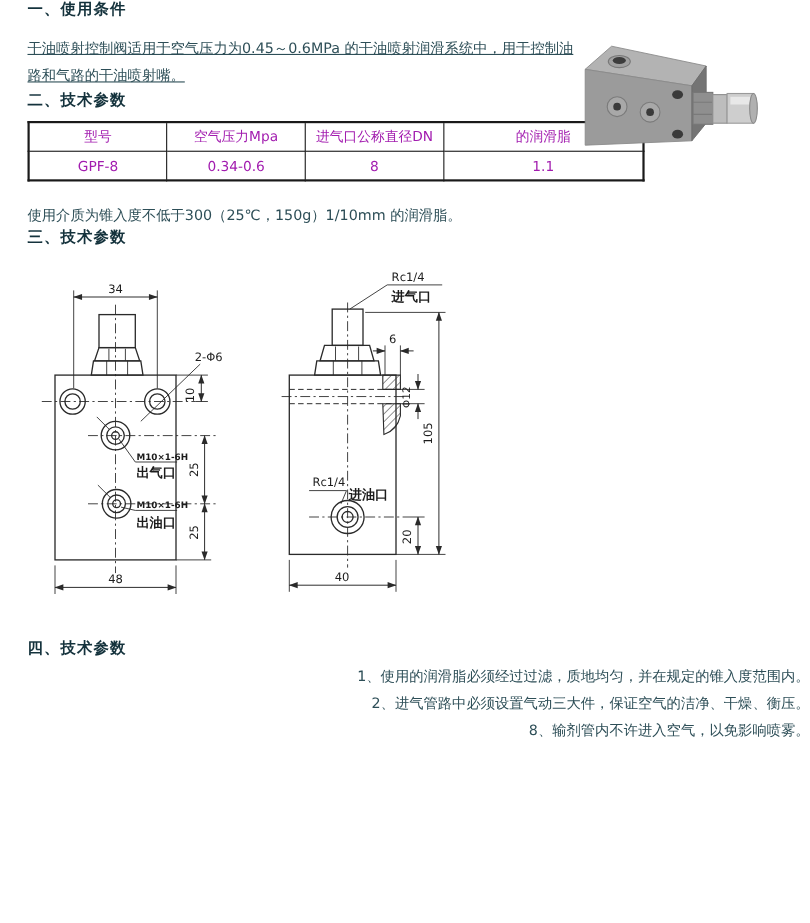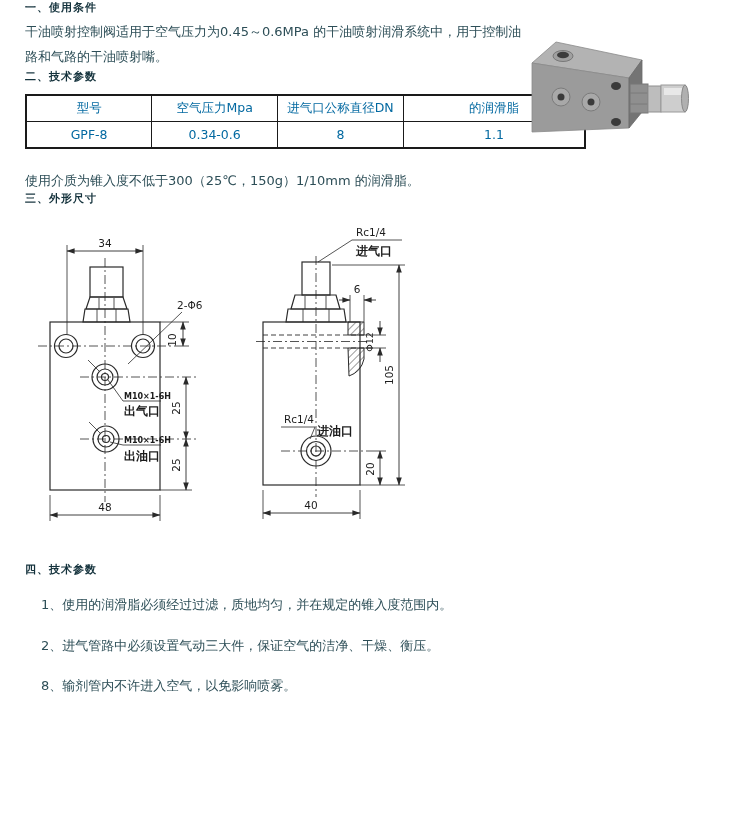--- a/index.html
+++ b/index.html
@@ -6,44 +6,44 @@
   .page{
     position:relative;
     width:736px;height:839px;
     background:#ffffff;
     font-family:"DejaVu Sans",sans-serif;
     color:#2d4e57;
     overflow:hidden;
   }
   .inner{padding-left:25px;}
   h2.sec{
-    font-size:11px;font-weight:bold;color:#14323c;
+    font-size:14px;font-weight:bold;color:#14323c;
     margin:0;letter-spacing:1px;
   }
   .mt1{margin-top:45px;}
   .mt2{margin-top:36px;}
   .mt3{margin-top:38px;}
   .mt4{margin-top:15px;}
-  .bodytext{width:506px;margin-top:4px;}
+  .bodytext{width:506px;margin-top:14px;text-decoration:underline;}
   .bodytext p{margin:0;font-size:13px;line-height:25px;}
-  .list p{margin:16px;font-size:13px;line-height:24.5px;}
+  .list p{margin:0;font-size:13px;line-height:24.5px;text-align:right;}
   table.params{
     margin-top:10px;
     border-collapse:collapse;
     width:561px;
     table-layout:fixed;
   }
   table.params th,table.params td{
     border:1px solid #1a1a1a;
     font-weight:normal;
     font-size:12.5px;
     text-align:center;
     height:25px;
     padding:0;
-    color:#0369a1;
+    color:#a21caf;
   }
   table.params{border:2px solid #1a1a1a;}
   p.note{margin:22px 0 0 0;font-size:13px;line-height:20px;}
   svg.drawings{display:block;margin-top:6px;}
   svg.photo{position:absolute;left:527px;top:38px;}
   
   .ln{fill:none;stroke:#2a2a2a;stroke-width:1.2;}
   .thin{fill:none;stroke:#2a2a2a;stroke-width:0.8;}
   .cl{fill:none;stroke:#2a2a2a;stroke-width:0.8;stroke-dasharray:9 3 2 3;}
   .hid{fill:none;stroke:#2a2a2a;stroke-width:0.9;stroke-dasharray:5 3;}
@@ -106,21 +106,21 @@
         <tr>
           <td>GPF-8</td>
           <td>0.34-0.6</td>
           <td>8</td>
           <td>1.1</td>
         </tr>
       </tbody>
     </table>
     <p class="note">使用介质为锥入度不低于300（25℃，150g）1/10mm 的润滑脂。</p>
 
-    <h2 class="sec mt3">三、外形尺寸</h2>
+    <h2 class="sec mt3">三、技术参数</h2>
 
     <svg class="drawings" width="420" height="350" viewBox="0 0 420 350" style="margin-left:-5px;">
       <defs>
         <marker id="ar" viewBox="0 0 10 10" refX="9.5" refY="5" markerWidth="10" markerHeight="8" orient="auto-start-reverse" markerUnits="userSpaceOnUse">
           <path d="M0,1.5 L10,5 L0,8.5 Z" fill="#2a2a2a"></path>
         </marker>
         <pattern id="h45" width="5" height="5" patternTransform="rotate(45)" patternUnits="userSpaceOnUse">
           <line x1="0" y1="0" x2="0" y2="5" stroke="#3a3a3a" stroke-width="1"></line>
         </pattern>
       </defs>

